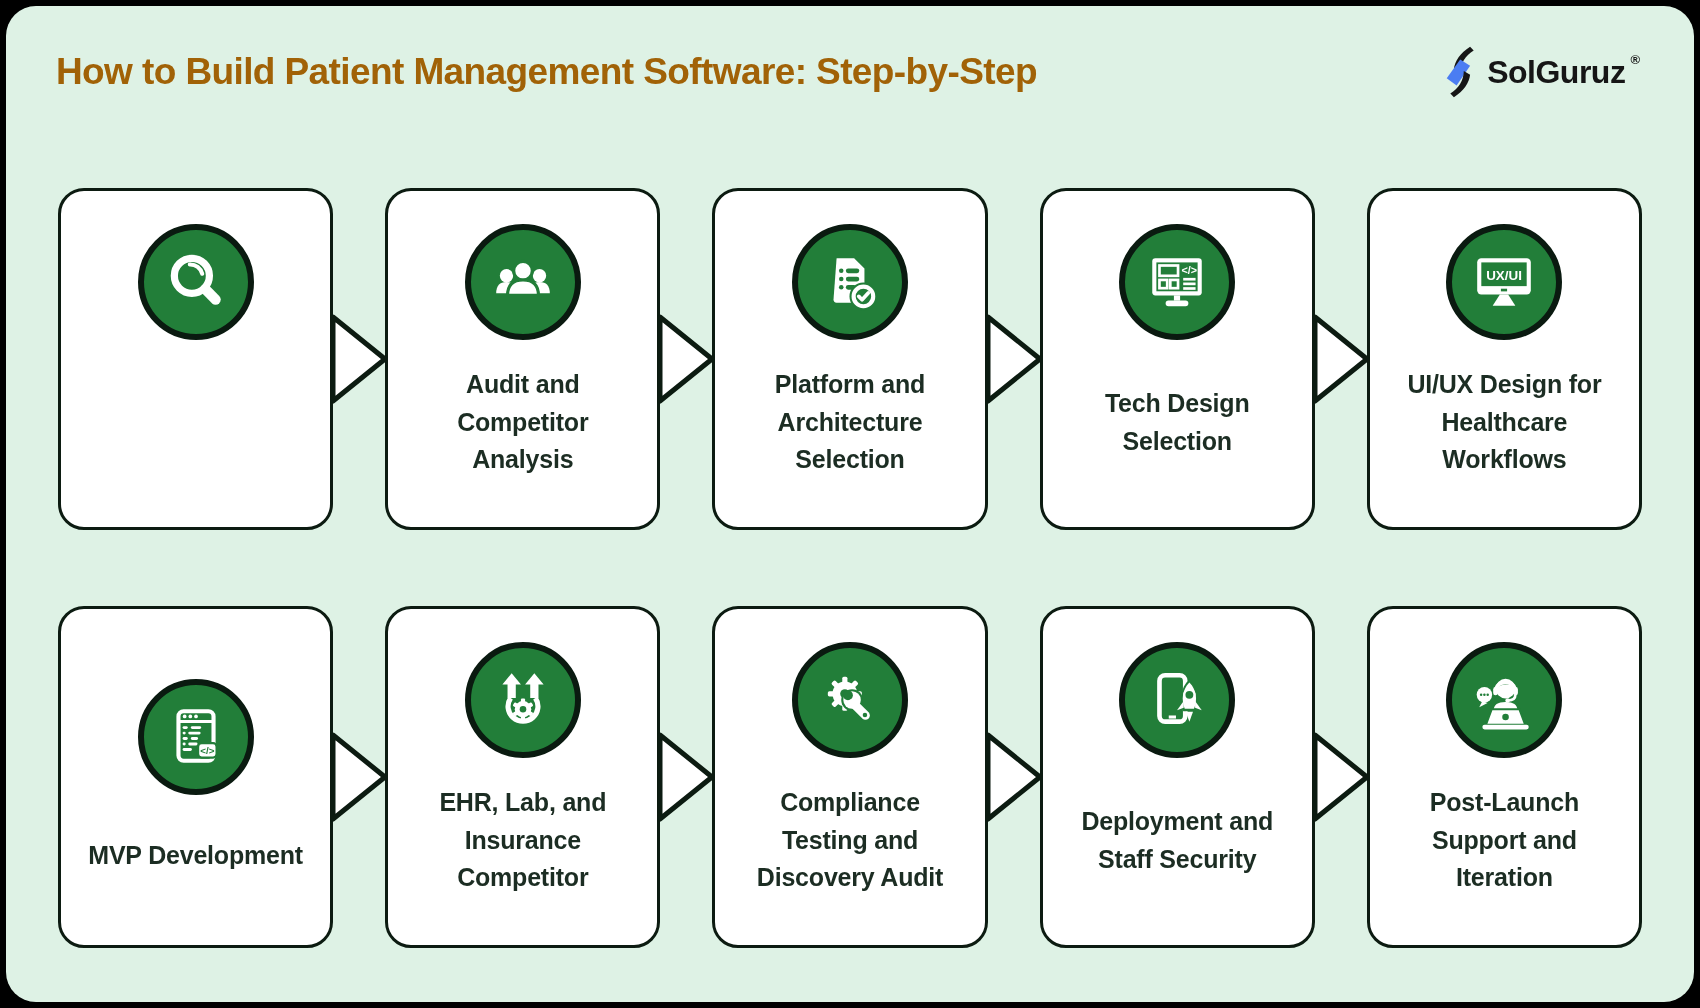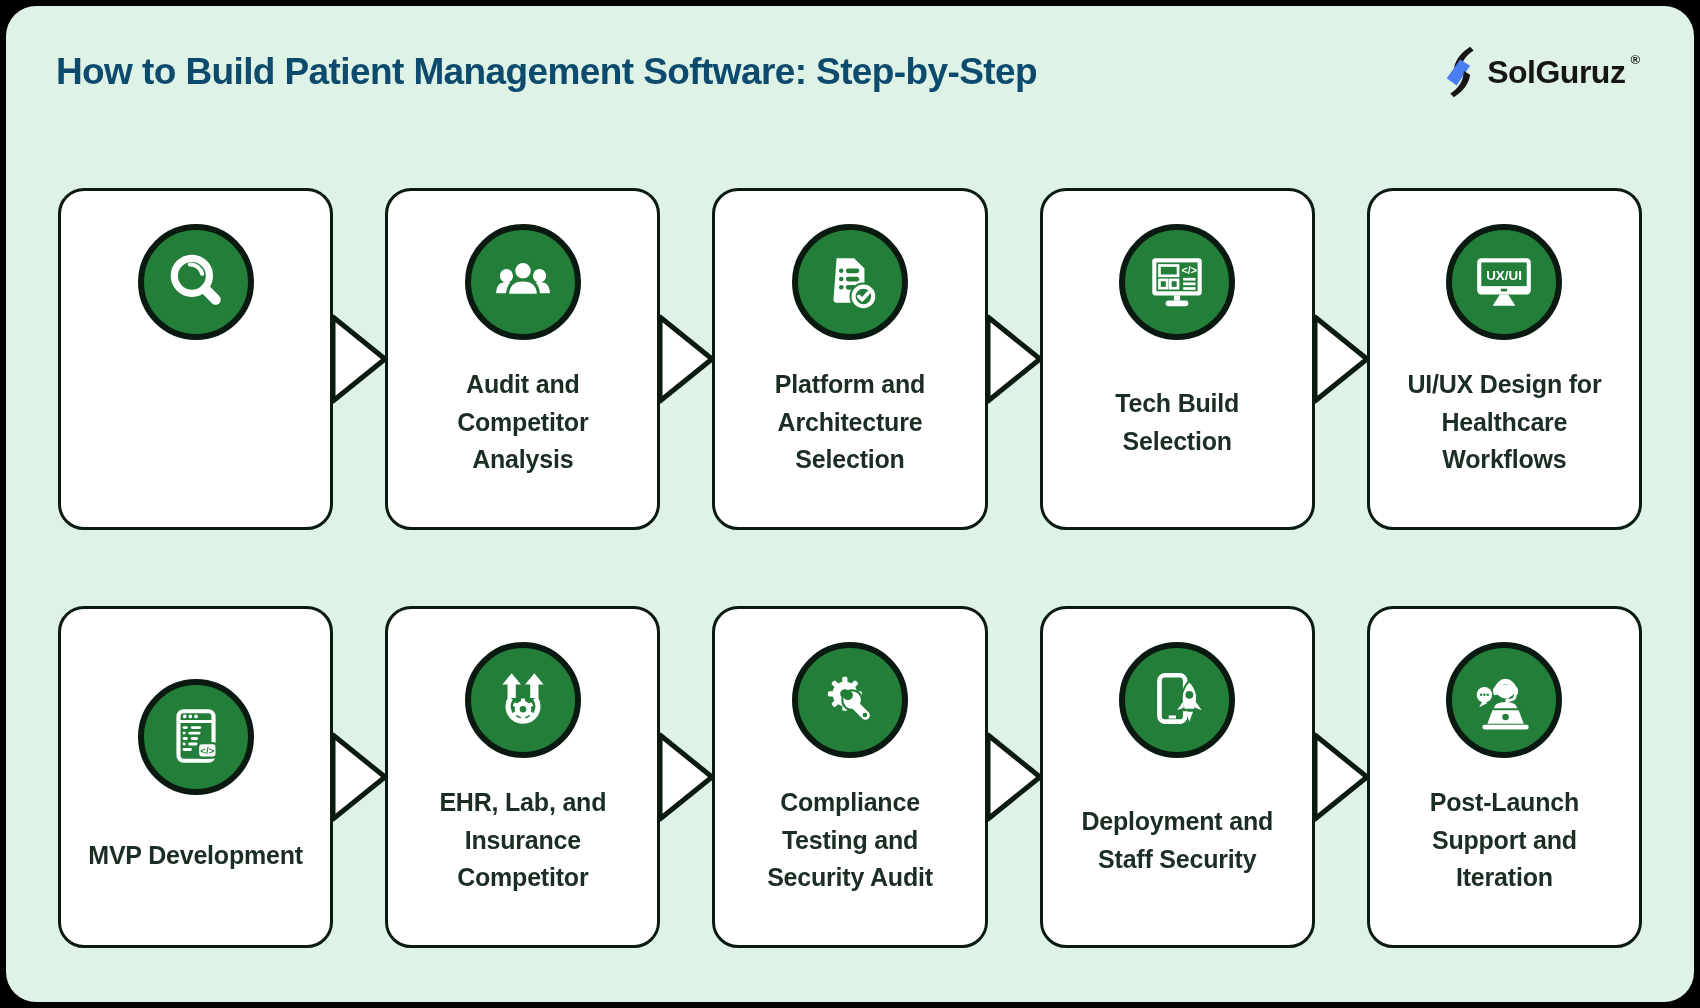--- a/index.html
+++ b/index.html
@@ -3,21 +3,21 @@
 <meta charset="utf-8">
 <style>
   * { margin:0; padding:0; box-sizing:border-box; }
   html,body { width:1700px; height:1008px; background:#000; overflow:hidden;
               font-family:"Liberation Sans","DejaVu Sans",sans-serif; }
   .frame { position:absolute; inset:6px; background:#def2e5; border-radius:30px; }
 
   
   .header { display:flex; justify-content:space-between; align-items:center;
             padding:36px 54px 0 50px; height:96px; }
-  .title { font-size:37px; font-weight:800; letter-spacing:-0.6px; color:#0c4a6e; }
+  .title { font-size:37px; font-weight:800; letter-spacing:-0.6px; color:#a16207; }
   .brand { display:flex; align-items:flex-start; gap:5px; }
   .brand-text { font-size:32px; font-weight:800; color:#161616; letter-spacing:-0.5px; line-height:54px;}
   .brand-reg { font-size:13px; font-weight:700; color:#161616; line-height:30px; }
 
   
   .row { display:flex; align-items:stretch; padding:0 52px; height:342px; }
   .row-1 { margin-top:86px; }
   .row-2 { margin-top:76px; }
 
   .card { flex:1 1 0; background:#fff; border:3px solid #0c1b11; border-radius:26px;
@@ -133,21 +133,21 @@
           <rect x="15" y="30" width="7.5" height="8" fill="none" stroke="#fff" stroke-width="2.6"></rect>
           <rect x="25.5" y="30" width="7.5" height="8" fill="none" stroke="#fff" stroke-width="2.6"></rect>
           <text x="44" y="24" text-anchor="middle" fill="#fff" font-size="10.5">&lt;/&gt;</text>
           <rect x="38" y="28" width="12" height="2.6" fill="#fff"></rect>
           <rect x="38" y="32.5" width="12" height="2.6" fill="#fff"></rect>
           <rect x="38" y="37" width="12" height="2.6" fill="#fff"></rect>
           <rect x="29" y="45" width="6" height="5" fill="#fff"></rect>
           <rect x="21" y="50" width="22" height="5.5" rx="2.7" fill="#fff"></rect>
         </svg>
       </div>
-      <div class="label">Tech Build
+      <div class="label">Tech Design
 Selection</div>
     </div>
 
     <div class="arrow-gap">
       <svg width="58" height="94">
         <polygon points="3,5 55,47 3,89" fill="#ffffff" stroke="#0c1b11" stroke-width="5" stroke-linejoin="round"></polygon>
       </svg>
     </div>
 
     <div class="card">
@@ -246,21 +246,21 @@
           <circle cx="34" cy="32" r="10.5" fill="#227e39"></circle>
           <path d="M34 34 L47 47" stroke="#227e39" stroke-width="13" stroke-linecap="round"></path>
           <circle cx="34" cy="32" r="8.5" fill="#fff"></circle>
           <circle cx="30" cy="27.5" r="4.8" fill="#227e39"></circle>
           <path d="M35 35 L47 47" stroke="#fff" stroke-width="8.5" stroke-linecap="round"></path>
           <circle cx="46.5" cy="46.5" r="2.2" fill="#227e39"></circle>
         </svg>
       </div>
       <div class="label">Compliance
 Testing and
-Security Audit</div>
+Discovery Audit</div>
     </div>
 
     <div class="arrow-gap">
       <svg width="58" height="94">
         <polygon points="3,5 55,47 3,89" fill="#ffffff" stroke="#0c1b11" stroke-width="5" stroke-linejoin="round"></polygon>
       </svg>
     </div>
 
     <div class="card">
       <div class="badge">

